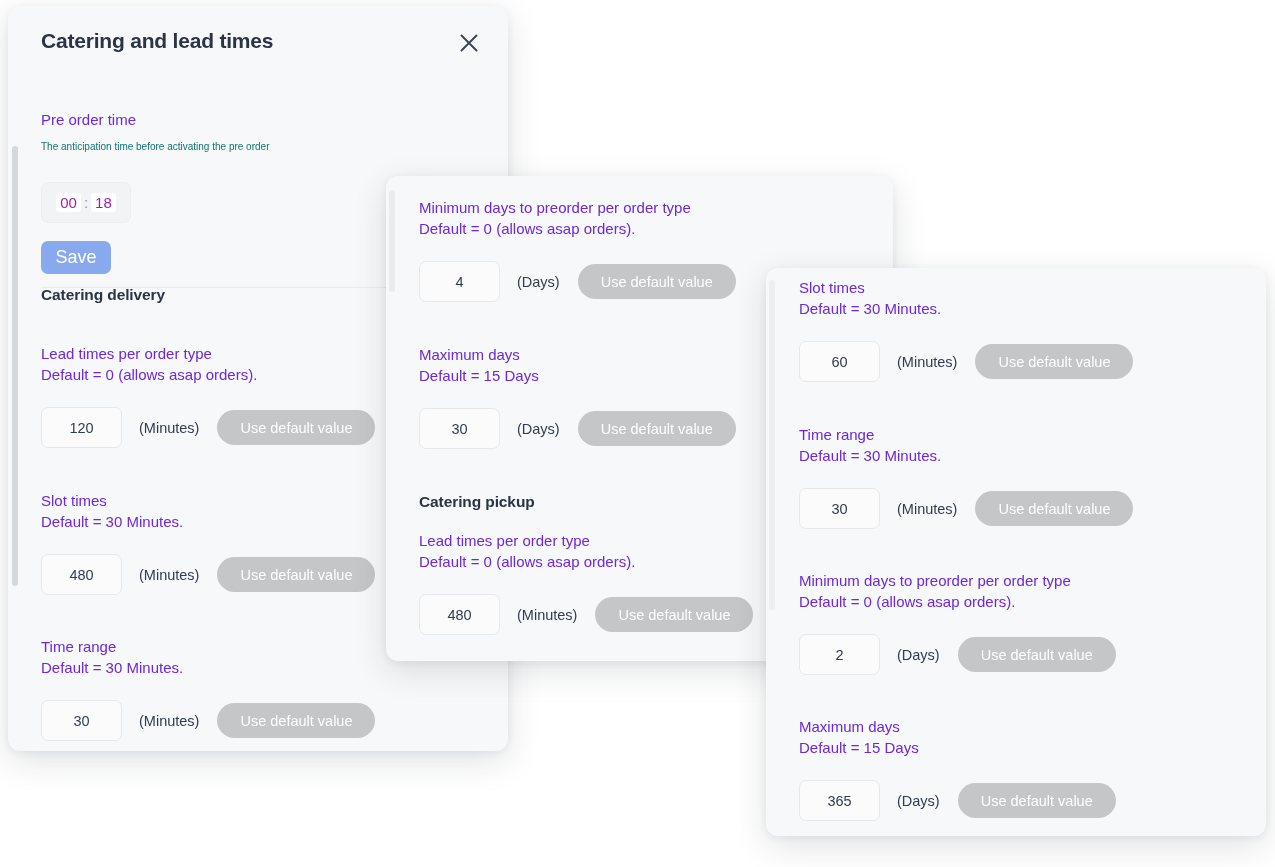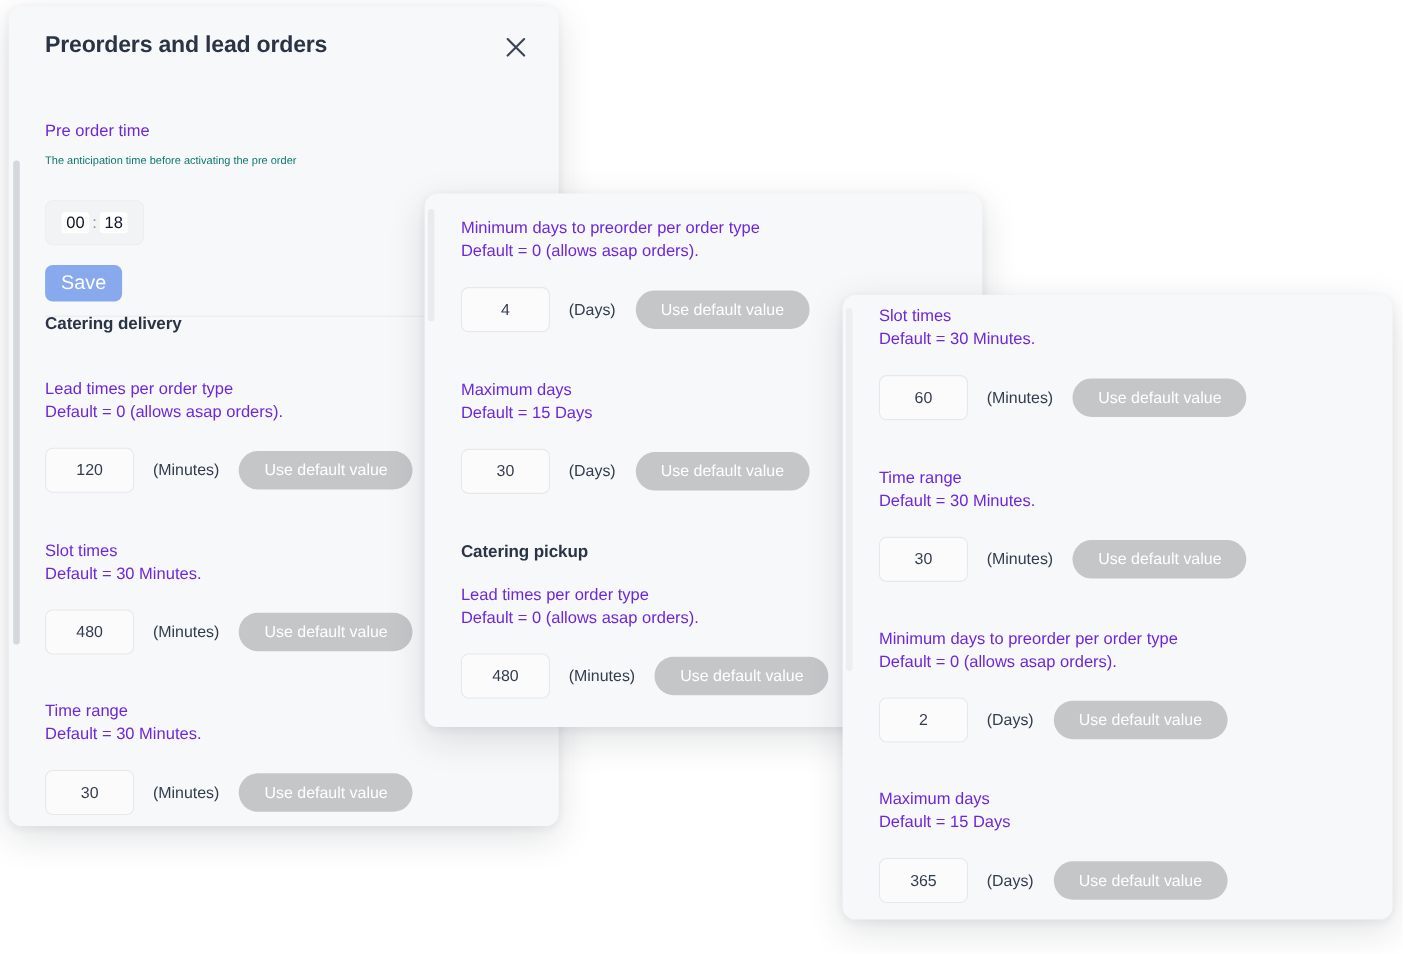--- a/index.html
+++ b/index.html
@@ -159,21 +159,21 @@
     align-items: center;
     justify-content: center;
     gap: 3px;
     box-sizing: border-box;
   }
   .time-seg {
     background: #ffffff;
     border-radius: 3px;
     padding: 1px 4px;
     font-size: 15px;
-    color: #0f172a;
+    color: #a21caf;
   }
   .time-colon {
     font-size: 15px;
     color: #8c94a1;
   }
   .save-btn {
     width: 70px;
     height: 33px;
     border: none;
     border-radius: 7px;
@@ -193,21 +193,21 @@
 </style>
 </head>
 <body>
 
 <div class="stage">
 
   <div class="panel" id="panel-left">
     <div class="panel-inner">
 
       <div class="modal-header">
-        <div class="modal-title">Preorders and lead orders</div>
+        <div class="modal-title">Catering and lead times</div>
         <div class="close-btn">
           <svg width="26" height="26" viewBox="0 0 26 26" aria-hidden="true">
             <path d="M5.5 5.5 L20.5 20.5 M20.5 5.5 L5.5 20.5" stroke="#3b4453" stroke-width="1.9" stroke-linecap="round" fill="none"></path>
           </svg>
         </div>
       </div>
 
       <div class="section" style="top:104px;">
         <div class="field-label">Pre order time</div>
         <div class="field-sub" style="margin-top:6px;">The anticipation time before activating the pre order</div>

